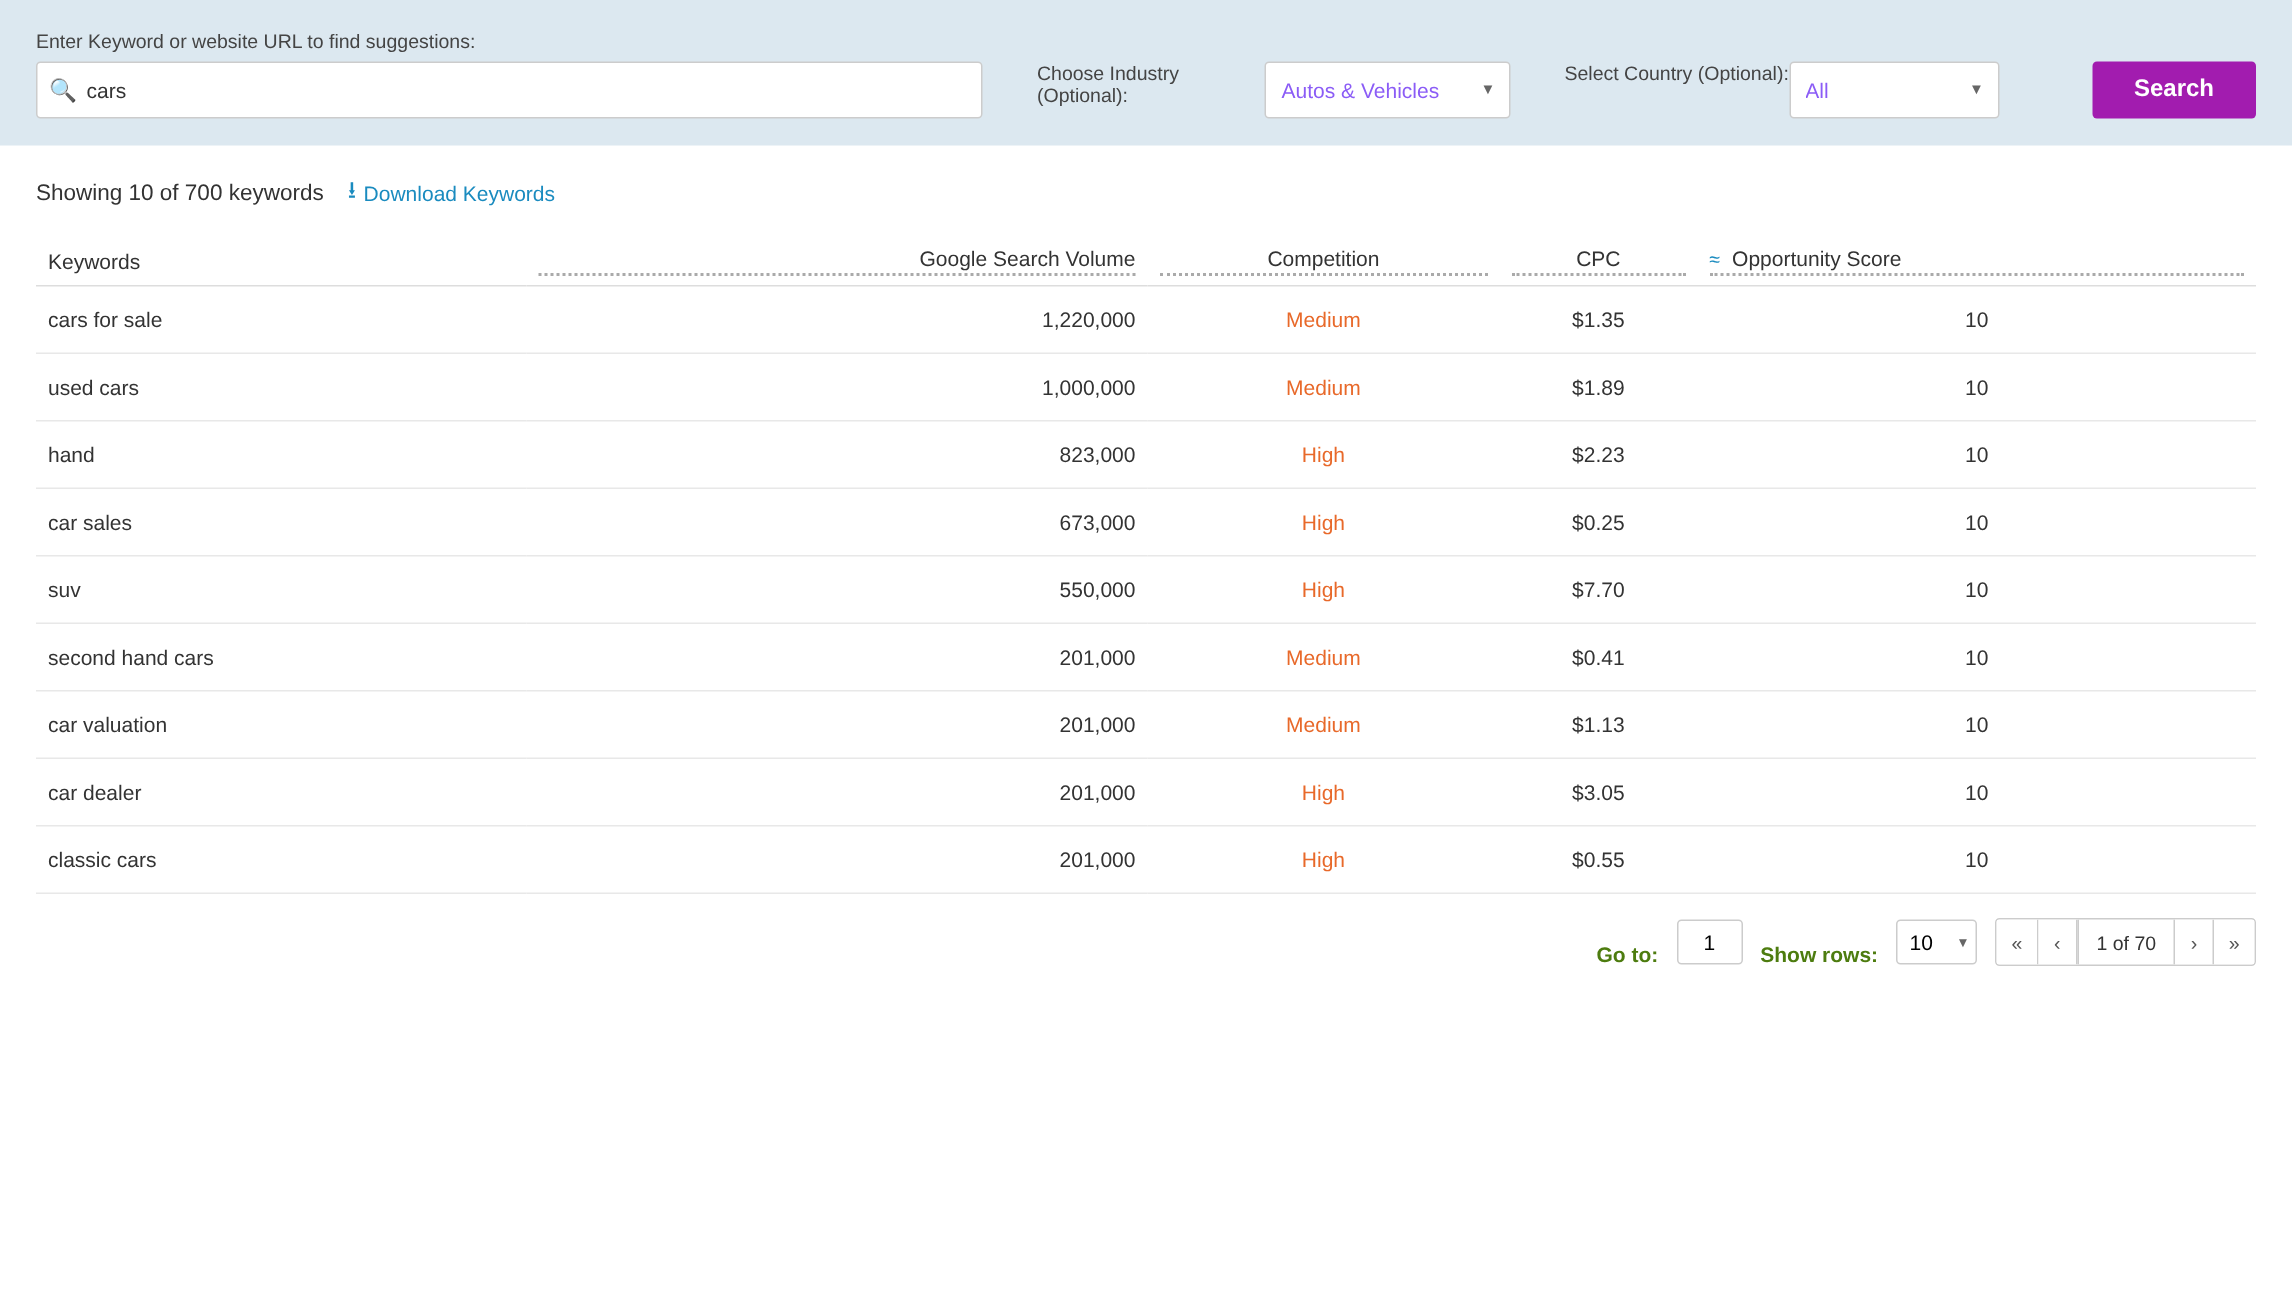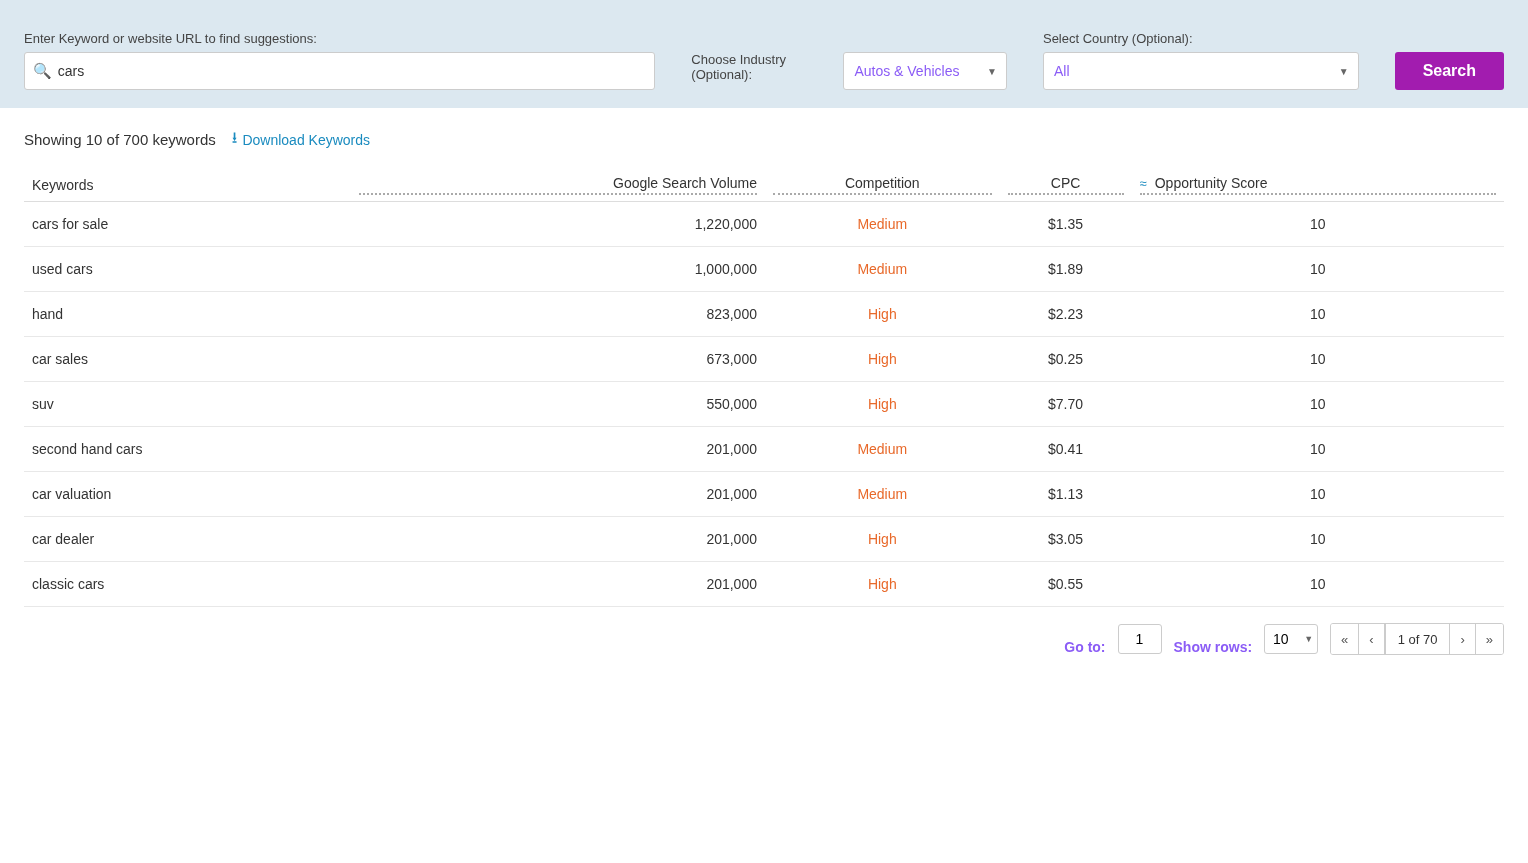--- a/index.html
+++ b/index.html
@@ -1,40 +1,40 @@
 <!DOCTYPE html>
 <html><head>
   <meta charset="utf-8">
   <style>
     * { box-sizing: border-box; margin: 0; padding: 0; }
     body { font-family: Arial, sans-serif; font-size: 14px; color: #333; background: #fff; }
 
     .search-bar {
       background: #dce8f0;
-      padding: 31px 24px 18px 24px;
+      padding: 20px 24px 18px 24px;
       display: flex;
       align-items: flex-end;
       gap: 36px;
     }
 
     .search-field-group {
       display: flex;
       flex-direction: column;
       flex: 2;
     }
 
     .industry-group {
       display: flex;
       flex-direction: row;
       flex: 1;
     }
 
     .country-group {
       display: flex;
-      flex-direction: column;
+      flex-direction: row;
       flex: 1;
     }
 
     .search-bar label {
       font-size: 13px;
       color: #444;
       margin-bottom: 6px;
     }
 
     .search-input-wrapper {
@@ -193,21 +193,21 @@
       display: flex;
       align-items: center;
       justify-content: flex-end;
       padding: 16px 24px;
       gap: 12px;
     }
 
     .pagination-label {
       font-weight: bold;
       font-size: 14px;
-      color: #8b5cf6;
+      color: #4d7c0f;
       margin-top: 16px;
     }
 
     .goto-input {
       width: 44px;
       height: 30px;
       border: 1px solid #ccc;
       border-radius: 3px;
       text-align: center;
       font-size: 14px;

